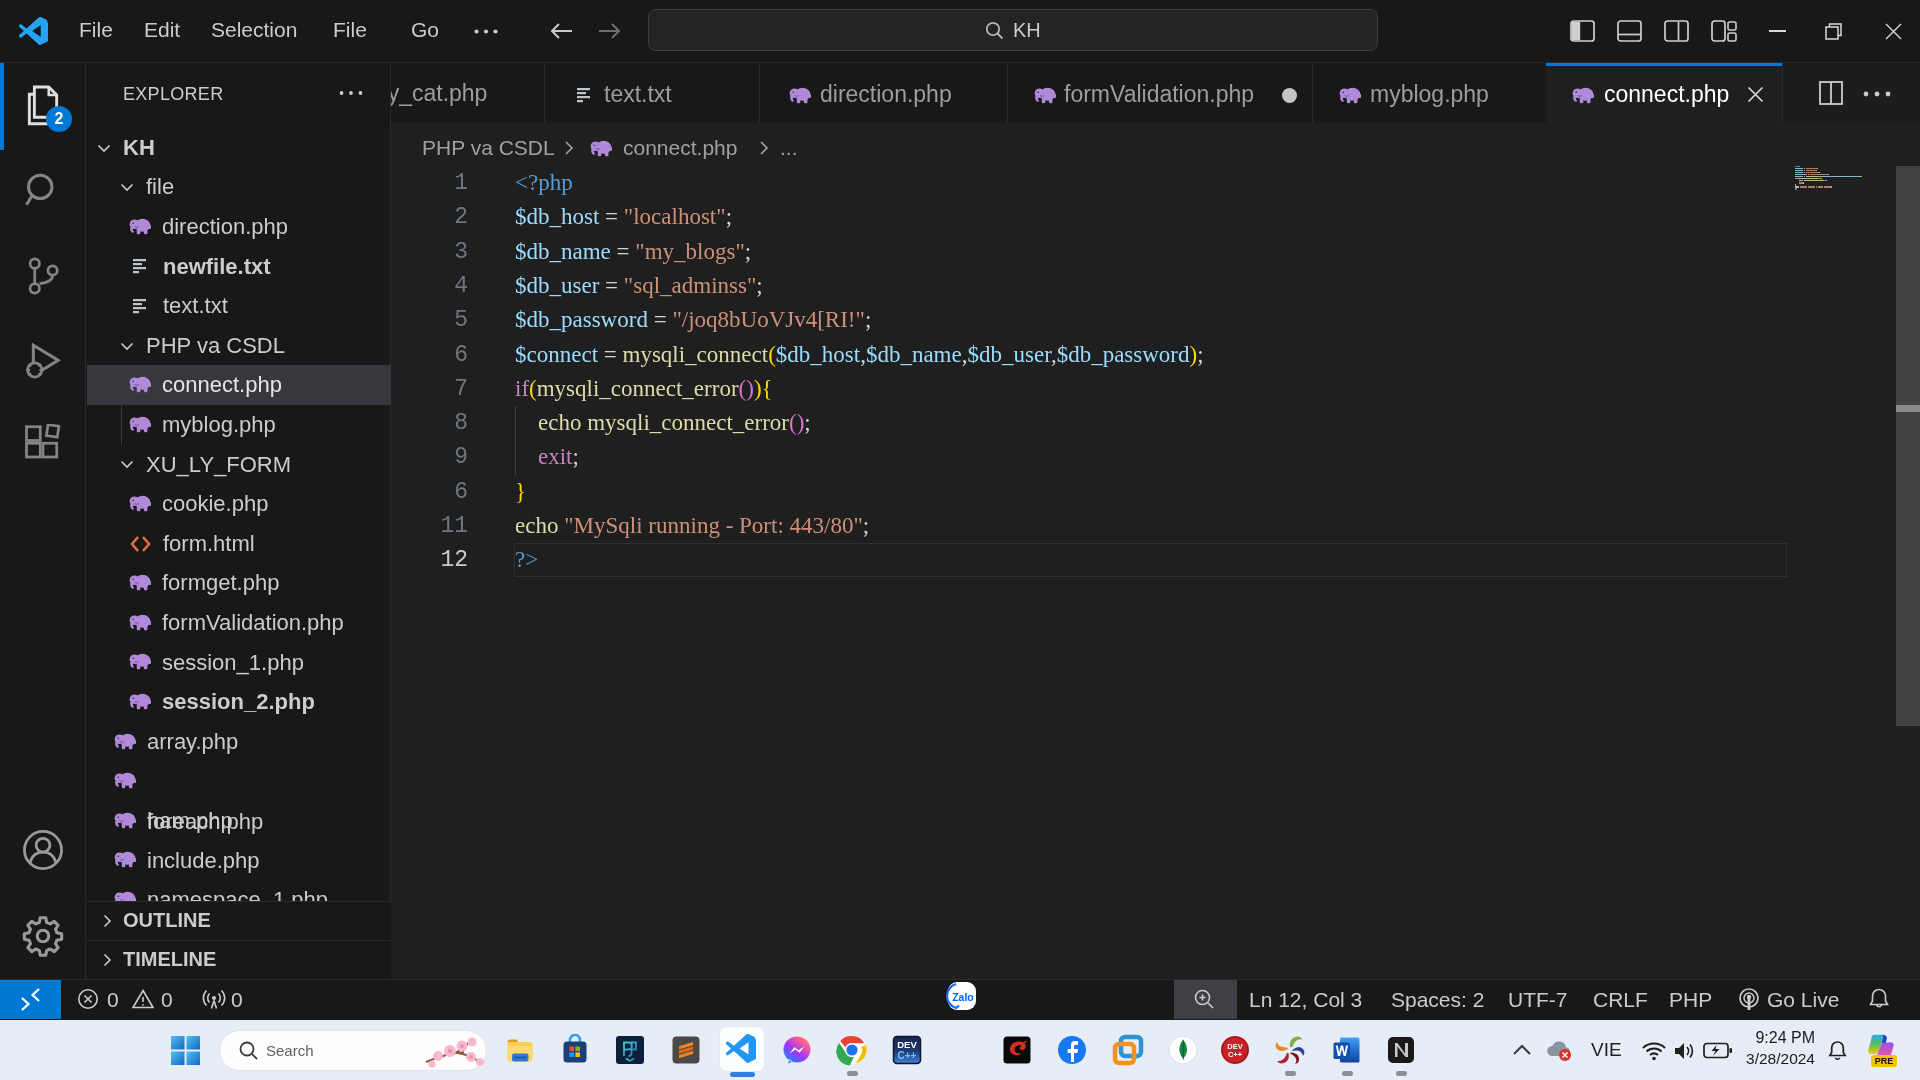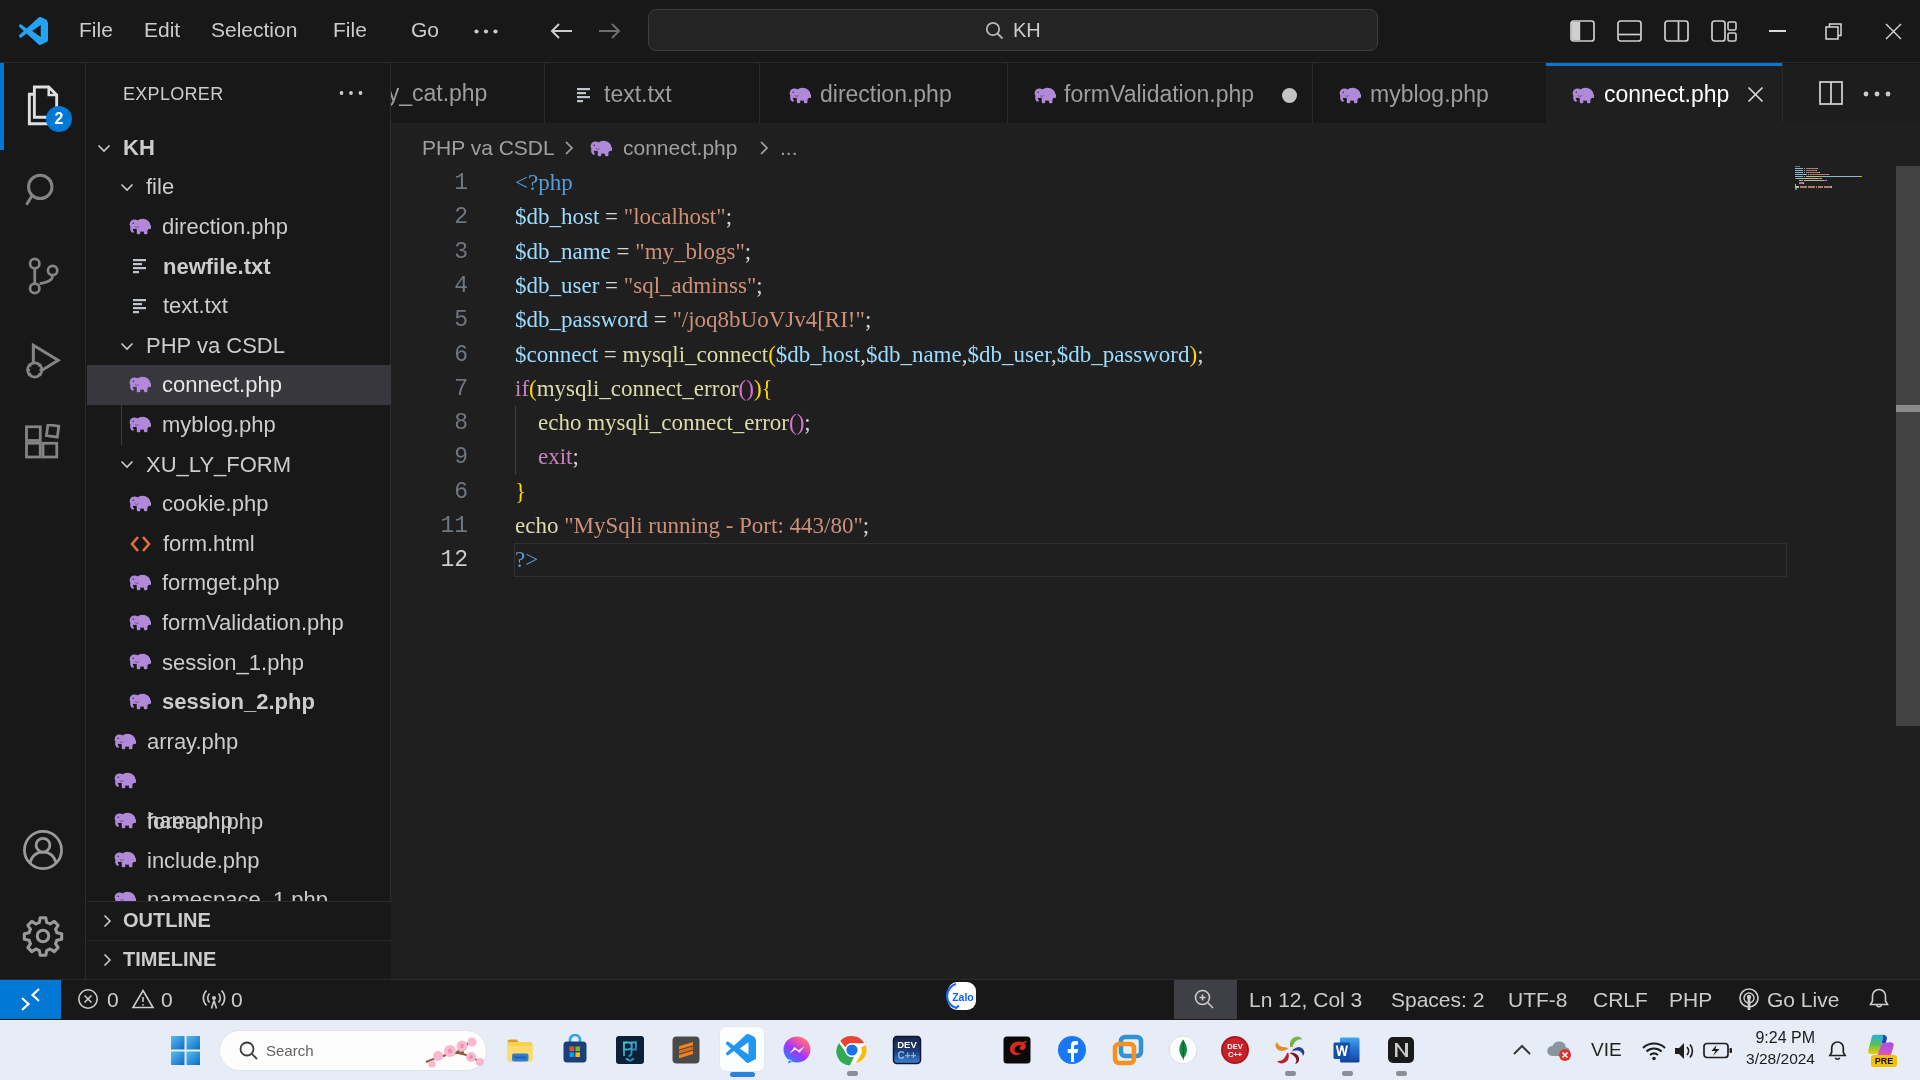--- a/index.html
+++ b/index.html
@@ -765,21 +765,21 @@
   </svg>
 <div class="abs sb" style="left:231px">0</div>
 <div class="abs" style="left:1174px;top:980px;width:63px;height:39px;background:#3f3f46"></div>
 <svg class="abs" style="left:1193px;top:988px" width="23" height="23" viewBox="0 0 23 23">
     <circle cx="9.5" cy="9.5" r="7" fill="none" stroke="#cccccc" stroke-width="1.6"></circle>
     <line x1="14.8" y1="14.8" x2="20" y2="20" stroke="#cccccc" stroke-width="1.6"></line>
     <path d="M9.5 6.5 v6 M6.5 9.5 h6" stroke="#cccccc" stroke-width="1.6"></path>
   </svg>
 <div class="abs sb" style="left:1249px">Ln 12, Col 3</div>
 <div class="abs sb" style="left:1391px">Spaces: 2</div>
-<div class="abs sb" style="left:1508px">UTF-8</div>
+<div class="abs sb" style="left:1508px">UTF-7</div>
 <div class="abs sb" style="left:1593px">CRLF</div>
 <div class="abs sb" style="left:1669px">PHP</div>
 <svg class="abs" style="left:1736px;top:987px" width="26" height="26" viewBox="0 0 26 26">
     <circle cx="13" cy="11" r="9" fill="none" stroke="#cccccc" stroke-width="1.7"></circle>
     <circle cx="13" cy="11" r="5" fill="none" stroke="#cccccc" stroke-width="1.5"></circle>
     <circle cx="13" cy="10" r="2.2" fill="#cccccc"></circle>
     <rect x="11.6" y="11" width="2.8" height="12" fill="#cccccc"></rect>
   </svg>
 <div class="abs sb" style="left:1767px">Go Live</div>
 <svg class="abs" style="left:1867px;top:987px" width="24" height="25" viewBox="0 0 24 25">

